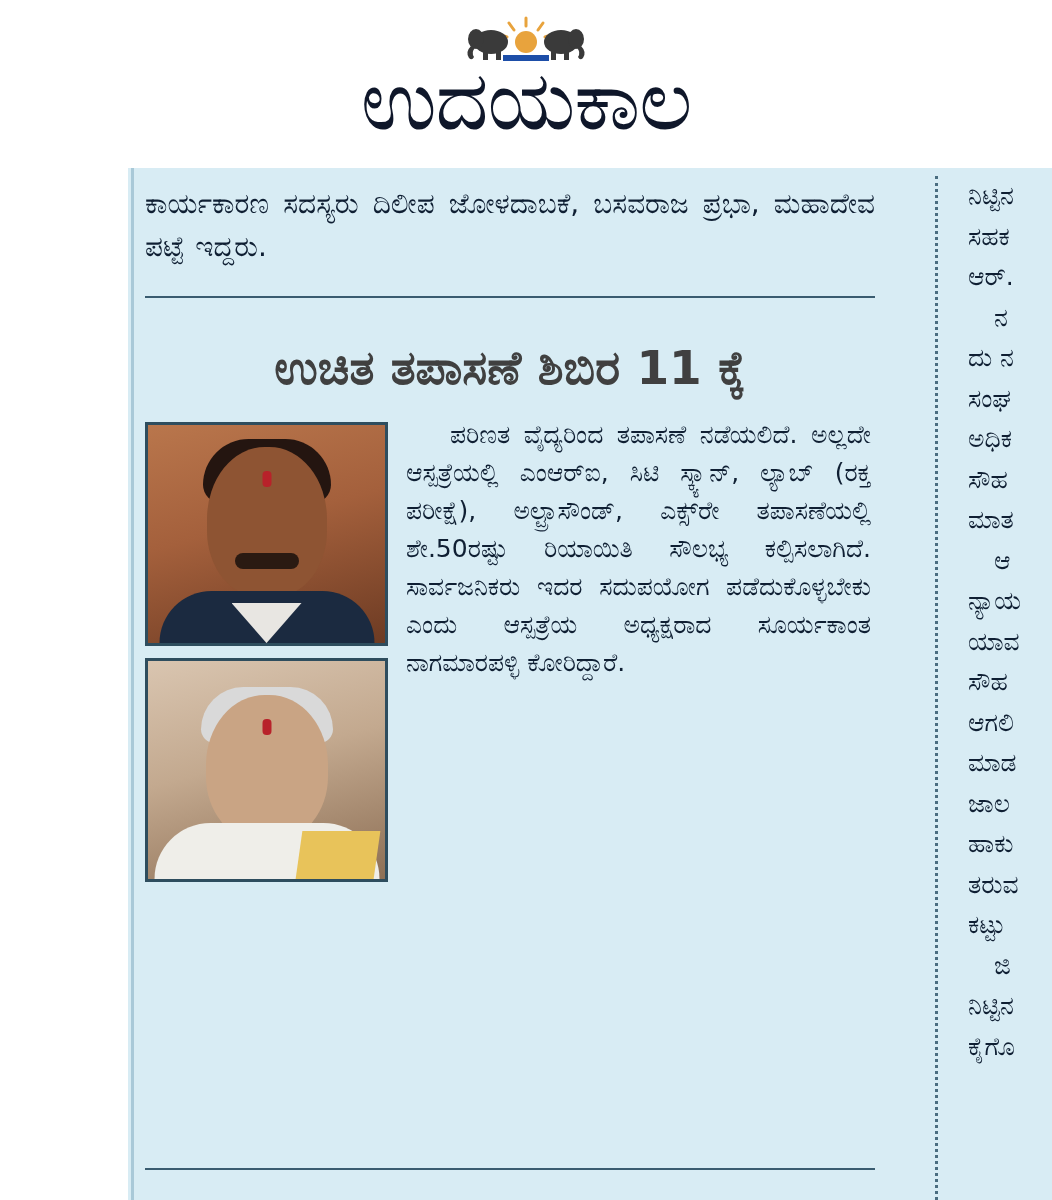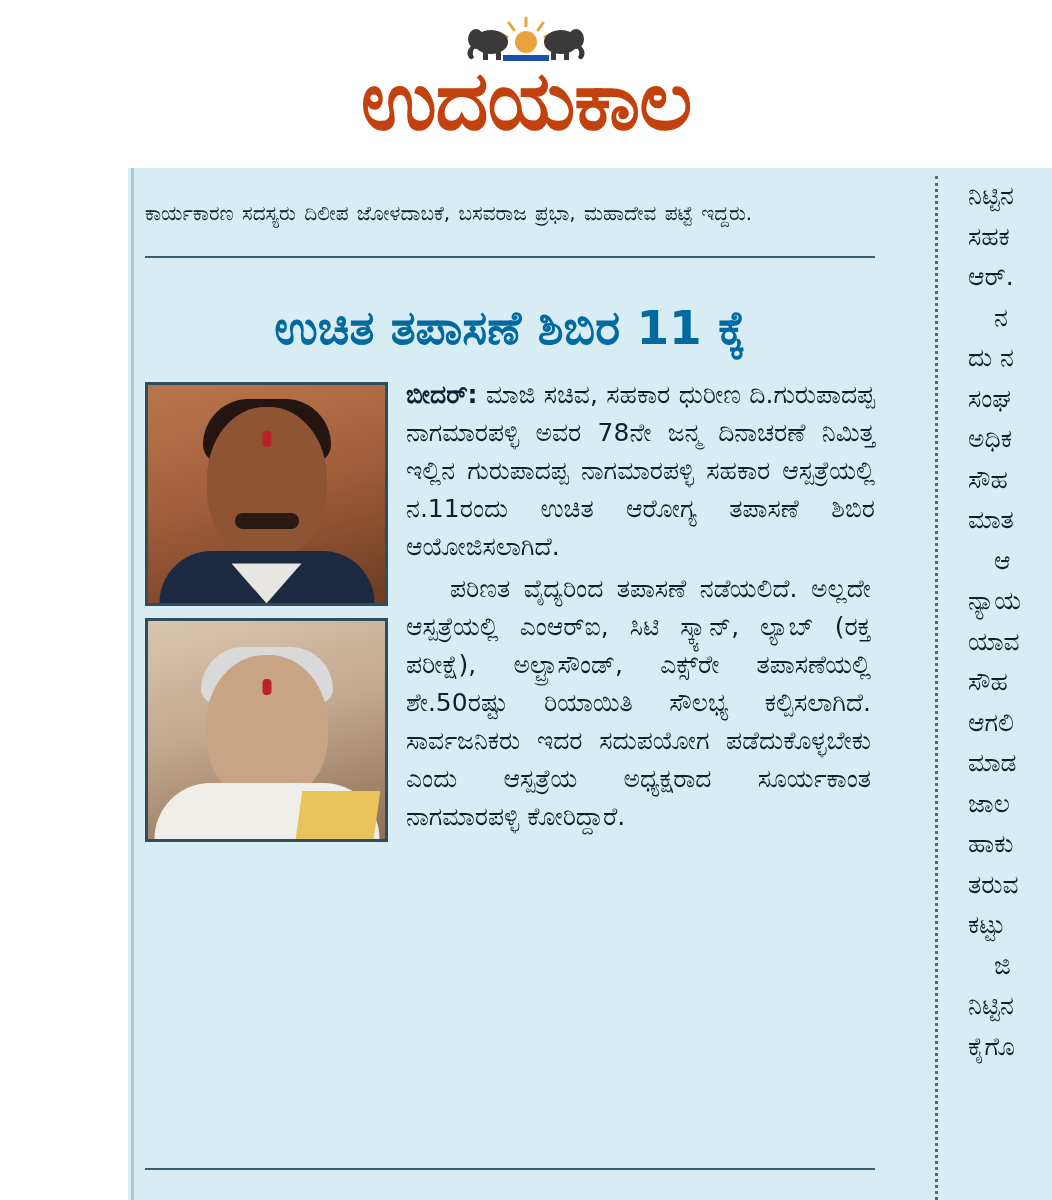--- a/index.html
+++ b/index.html
@@ -35,22 +35,22 @@
   }
   .logo-emblem svg { display: block; }
   .masthead-title {
     position: absolute;
     left: 0;
     right: 0;
     top: 58px;
     text-align: center;
     font-family: "DejaVu Sans", sans-serif;
     font-size: 82px;
-    font-weight: bold;
-    color: #c2410c;
+    font-weight: normal;
+    color: #0f172a;
     letter-spacing: -1px;
     line-height: 1.05;
     white-space: nowrap;
   }
 
   
   .sheet {
     position: relative;
     width: 1052px;
     height: 1032px;
@@ -86,41 +86,41 @@
     position: absolute;
     left: 145px;
     top: 0;
     width: 730px;
     color: #0f1f33;
   }
   .kn {
     font-family: "DejaVu Sans", sans-serif;
   }
   .tail-para {
-    padding-top: 30px;
-    font-size: 20px;
+    padding-top: 15px;
+    font-size: 28px;
     line-height: 1.52;
     text-align: justify;
     text-align-last: left;
     word-spacing: 2px;
   }
   .hr-thin {
     height: 2px;
     background: #3a5c70;
     margin: 28px 0 0 0;
     width: 730px;
   }
   .headline {
     font-family: "DejaVu Sans", sans-serif;
     font-size: 47px;
     font-weight: bold;
     text-align: center;
     letter-spacing: 0px;
     margin: 42px 0 20px 0;
-    color: #0369a1;
+    color: #404040;
   }
   .article-body {
     font-size: 25px;
     line-height: 1.52;
     text-align: justify;
     text-align-last: left;
   }
   .dateline {
     font-weight: bold;
   }
@@ -251,23 +251,20 @@
         </div>
         <div class="photo p2">
           <div class="hair"></div>
           <div class="face"></div>
           <div class="tilak"></div>
           <div class="shirt"></div>
           <div class="shawl"></div>
         </div>
       </div>
 
-      <p style="margin:0 0 0 0;">
-        <span class="dateline">ಬೀದರ್‌:</span><span> ಮಾಜಿ ಸಚಿವ, ಸಹಕಾರ ಧುರೀಣ ದಿ.ಗುರುಪಾದಪ್ಪ ನಾಗಮಾರಪಳ್ಳಿ ಅವರ 78ನೇ ಜನ್ಮ ದಿನಾಚರಣೆ ನಿಮಿತ್ತ ಇಲ್ಲಿನ ಗುರುಪಾದಪ್ಪ ನಾಗಮಾರಪಳ್ಳಿ ಸಹಕಾರ ಆಸ್ಪತ್ರೆಯಲ್ಲಿ ನ.11ರಂದು ಉಚಿತ ಆರೋಗ್ಯ ತಪಾಸಣೆ ಶಿಬಿರ ಆಯೋಜಿಸಲಾಗಿದೆ.</span>
-      </p>
       <p style="margin:4px; text-indent:44px;">ಪರಿಣತ ವೈದ್ಯರಿಂದ ತಪಾಸಣೆ ನಡೆಯಲಿದೆ. ಅಲ್ಲದೇ ಆಸ್ಪತ್ರೆಯಲ್ಲಿ ಎಂಆರ್‌ಐ, ಸಿಟಿ ಸ್ಕ್ಯಾನ್‌, ಲ್ಯಾಬ್‌ (ರಕ್ತ ಪರೀಕ್ಷೆ), ಅಲ್ಟ್ರಾಸೌಂಡ್‌, ಎಕ್ಸ್‌ರೇ ತಪಾಸಣೆಯಲ್ಲಿ ಶೇ.50ರಷ್ಟು ರಿಯಾಯಿತಿ ಸೌಲಭ್ಯ ಕಲ್ಪಿಸಲಾಗಿದೆ. ಸಾರ್ವಜನಿಕರು ಇದರ ಸದುಪಯೋಗ ಪಡೆದುಕೊಳ್ಳಬೇಕು ಎಂದು ಆಸ್ಪತ್ರೆಯ ಅಧ್ಯಕ್ಷರಾದ ಸೂರ್ಯಕಾಂತ ನಾಗಮಾರಪಳ್ಳಿ ಕೋರಿದ್ದಾರೆ.</p>
     </div>
   </div>
 
   <div class="hr-bottom"></div>
 
   <div class="right-col kn" id="right-col">
       <span class="ln">ನಿಟ್ಟಿನ</span>
       <span class="ln">ಸಹಕ</span>
       <span class="ln">ಆರ್.</span>

